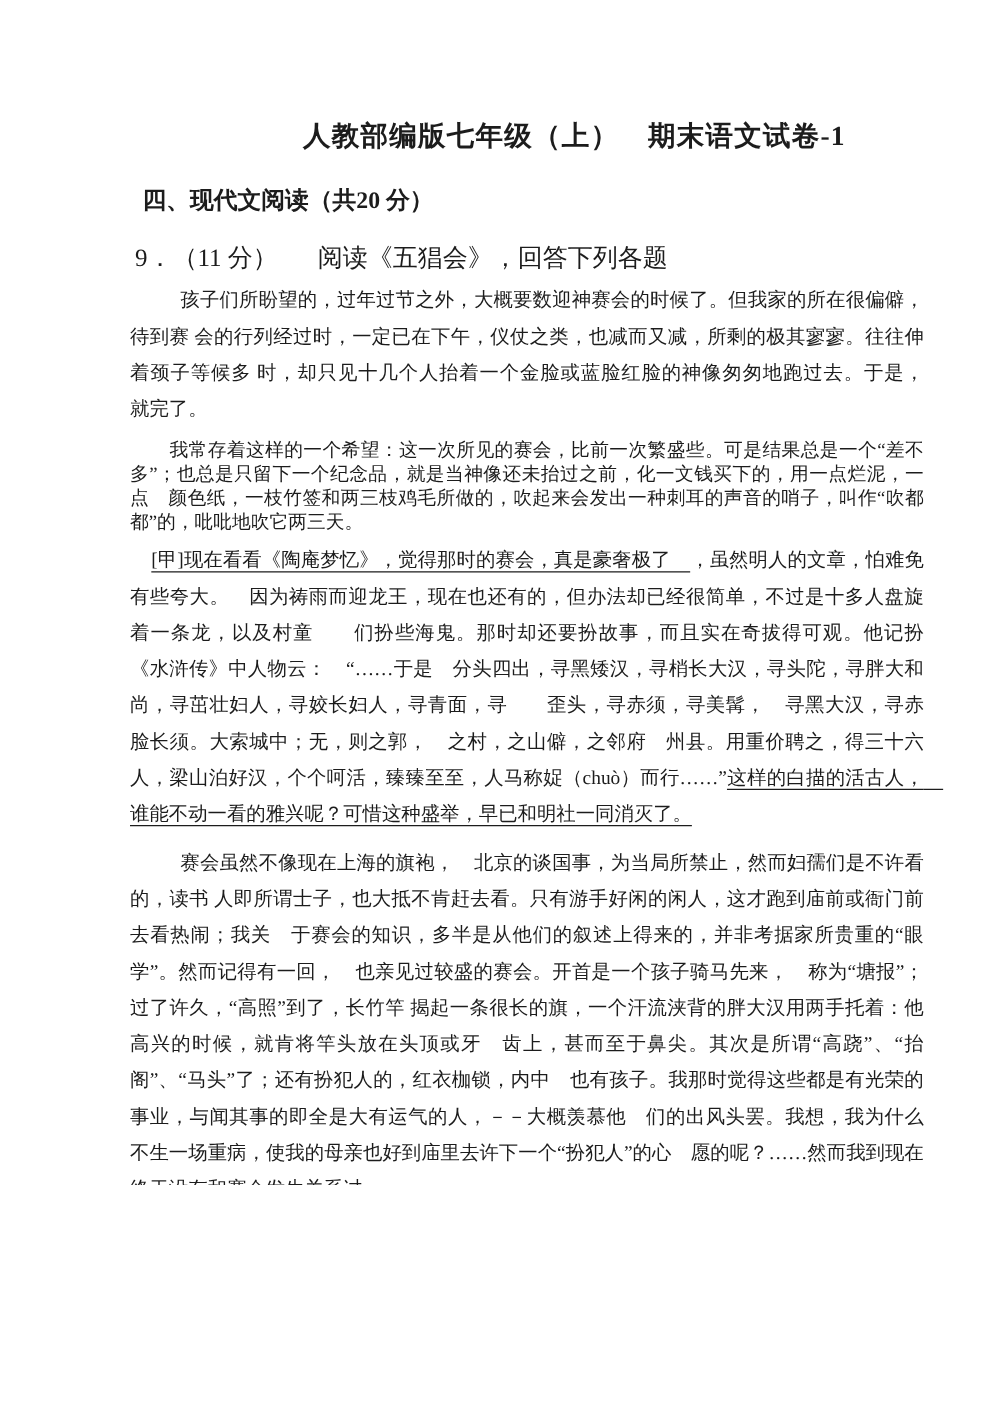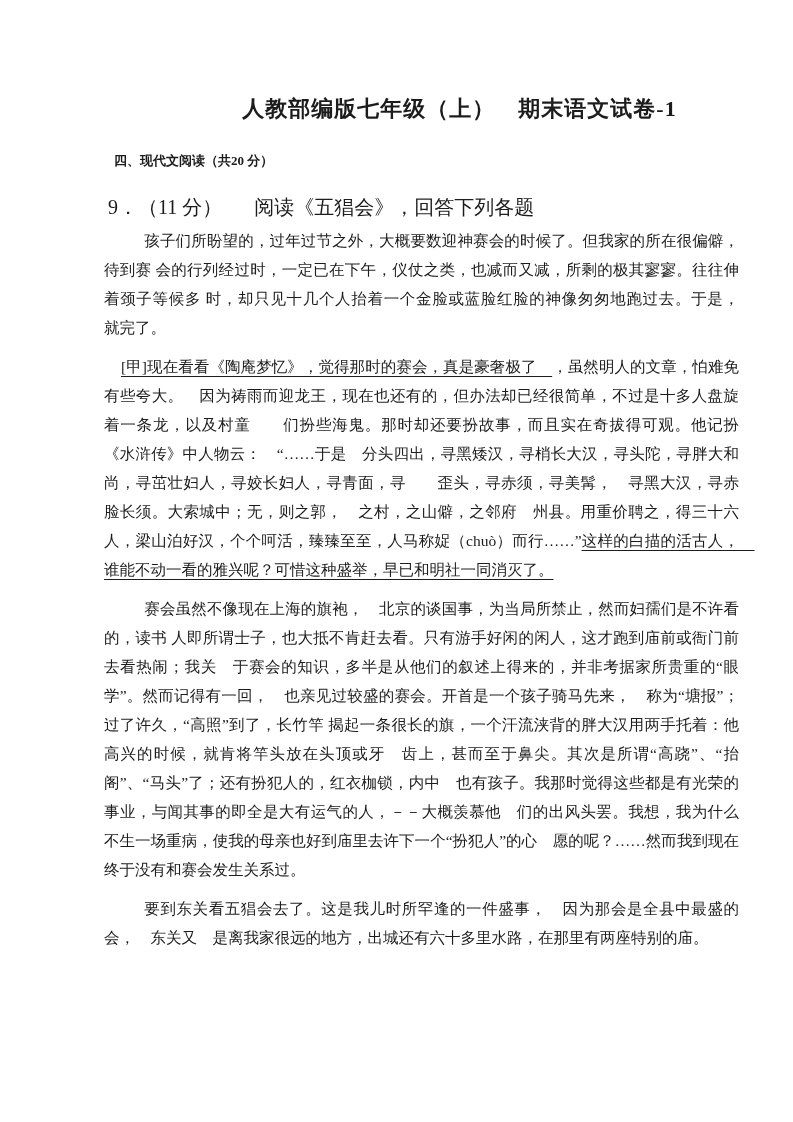--- a/index.html
+++ b/index.html
@@ -23,21 +23,21 @@
     font-size: 22px;
     font-weight: bold;
     text-align: center;
     transform: translateX(38px);
     letter-spacing: 1px;
     line-height: 30px;
     white-space: nowrap;
   }
   .section-heading {
     margin: 26px 0 0 10px;
-    font-size: 13px;
+    font-size: 19px;
     font-weight: bold;
     line-height: 22px;
   }
   .question-line {
     margin: 24px 0 0 4px;
     font-size: 20px;
     line-height: 22px;
   }
   .q-gap { display: inline-block; width: 1.6em; }
   .article-title {
@@ -91,20 +91,21 @@
   <h2 class="section-heading">四、现代文阅读（共20 分）</h2>
 
   <p class="question-line"><span>9．（11 分）</span><span class="q-gap"></span><span>阅读《五猖会》，回答下列各题</span></p>
 
 
 
   <div class="article-body">
 
     <p class="para"><span>孩子们所盼望的，过年过节之外，大概要数迎神赛会的时候了。但我家的所在很偏僻，　待到赛 会的行列经过时，一定已在下午，仪仗之类，也减而又减，所剩的极其寥寥。往往伸着颈子等候多 时，却只见十几个人抬着一个金脸或蓝脸红脸的神像匆匆地跑过去。于是，　就完了。</span></p>
 
+    <p class="para tight"><span>我常存着这样的一个希望：这一次所见的赛会，比前一次繁盛些。可是结果总是一个“差不　多”；也总是只留下一个纪念品，就是当神像还未抬过之前，化一文钱买下的，用一点烂泥，一点　颜色纸，一枝竹签和两三枝鸡毛所做的，吹起来会发出一种刺耳的声音的哨子，叫作“吹都都”的，吡吡地吹它两三天。</span></p>
 
     <p class="para small-indent"><span class="u">[甲]现在看看《陶庵梦忆》，觉得那时的赛会，真是豪奢极了　</span><span>，虽然明人的文章，怕难免有些夸大。　因为祷雨而迎龙王，现在也还有的，但办法却已经很简单，不过是十多人盘旋着一条龙，以及村童　　们扮些海鬼。那时却还要扮故事，而且实在奇拔得可观。他记扮《水浒传》中人物云：　“……于是　分头四出，寻黑矮汉，寻梢长大汉，寻头陀，寻胖大和尚，寻茁壮妇人，寻姣长妇人，寻青面，寻　　歪头，寻赤须，寻美髯，　寻黑大汉，寻赤脸长须。大索城中；无，则之郭，　之村，之山僻，之邻府　州县。用重价聘之，得三十六人，梁山泊好汉，个个呵活，臻臻至至，人马称娖（chuò）而行……”</span><span class="u">这样的白描的活古人，　谁能不动一看的雅兴呢？可惜这种盛举，早已和明社一同消灭了。</span></p>
 
     <p class="para"><span>赛会虽然不像现在上海的旗袍，　北京的谈国事，为当局所禁止，然而妇孺们是不许看的，读书 人即所谓士子，也大抵不肯赶去看。只有游手好闲的闲人，这才跑到庙前或衙门前去看热闹；我关　于赛会的知识，多半是从他们的叙述上得来的，并非考据家所贵重的“眼学”。然而记得有一回，　也亲见过较盛的赛会。开首是一个孩子骑马先来，　称为“塘报”；过了许久，“高照”到了，长竹竿 揭起一条很长的旗，一个汗流浃背的胖大汉用两手托着：他高兴的时候，就肯将竿头放在头顶或牙　齿上，甚而至于鼻尖。其次是所谓“高跷”、“抬阁”、“马头”了；还有扮犯人的，红衣枷锁，内中　也有孩子。我那时觉得这些都是有光荣的事业，与闻其事的即全是大有运气的人，－－大概羡慕他　们的出风头罢。我想，我为什么不生一场重病，使我的母亲也好到庙里去许下一个“扮犯人”的心　愿的呢？……然而我到现在终于没有和赛会发生关系过。</span></p>
 
     <p class="para"><span>要到东关看五猖会去了。这是我儿时所罕逢的一件盛事，　因为那会是全县中最盛的会，　东关又　是离我家很远的地方，出城还有六十多里水路，在那里有两座特别的庙。</span></p>
 
   </div>
 
 </div>

